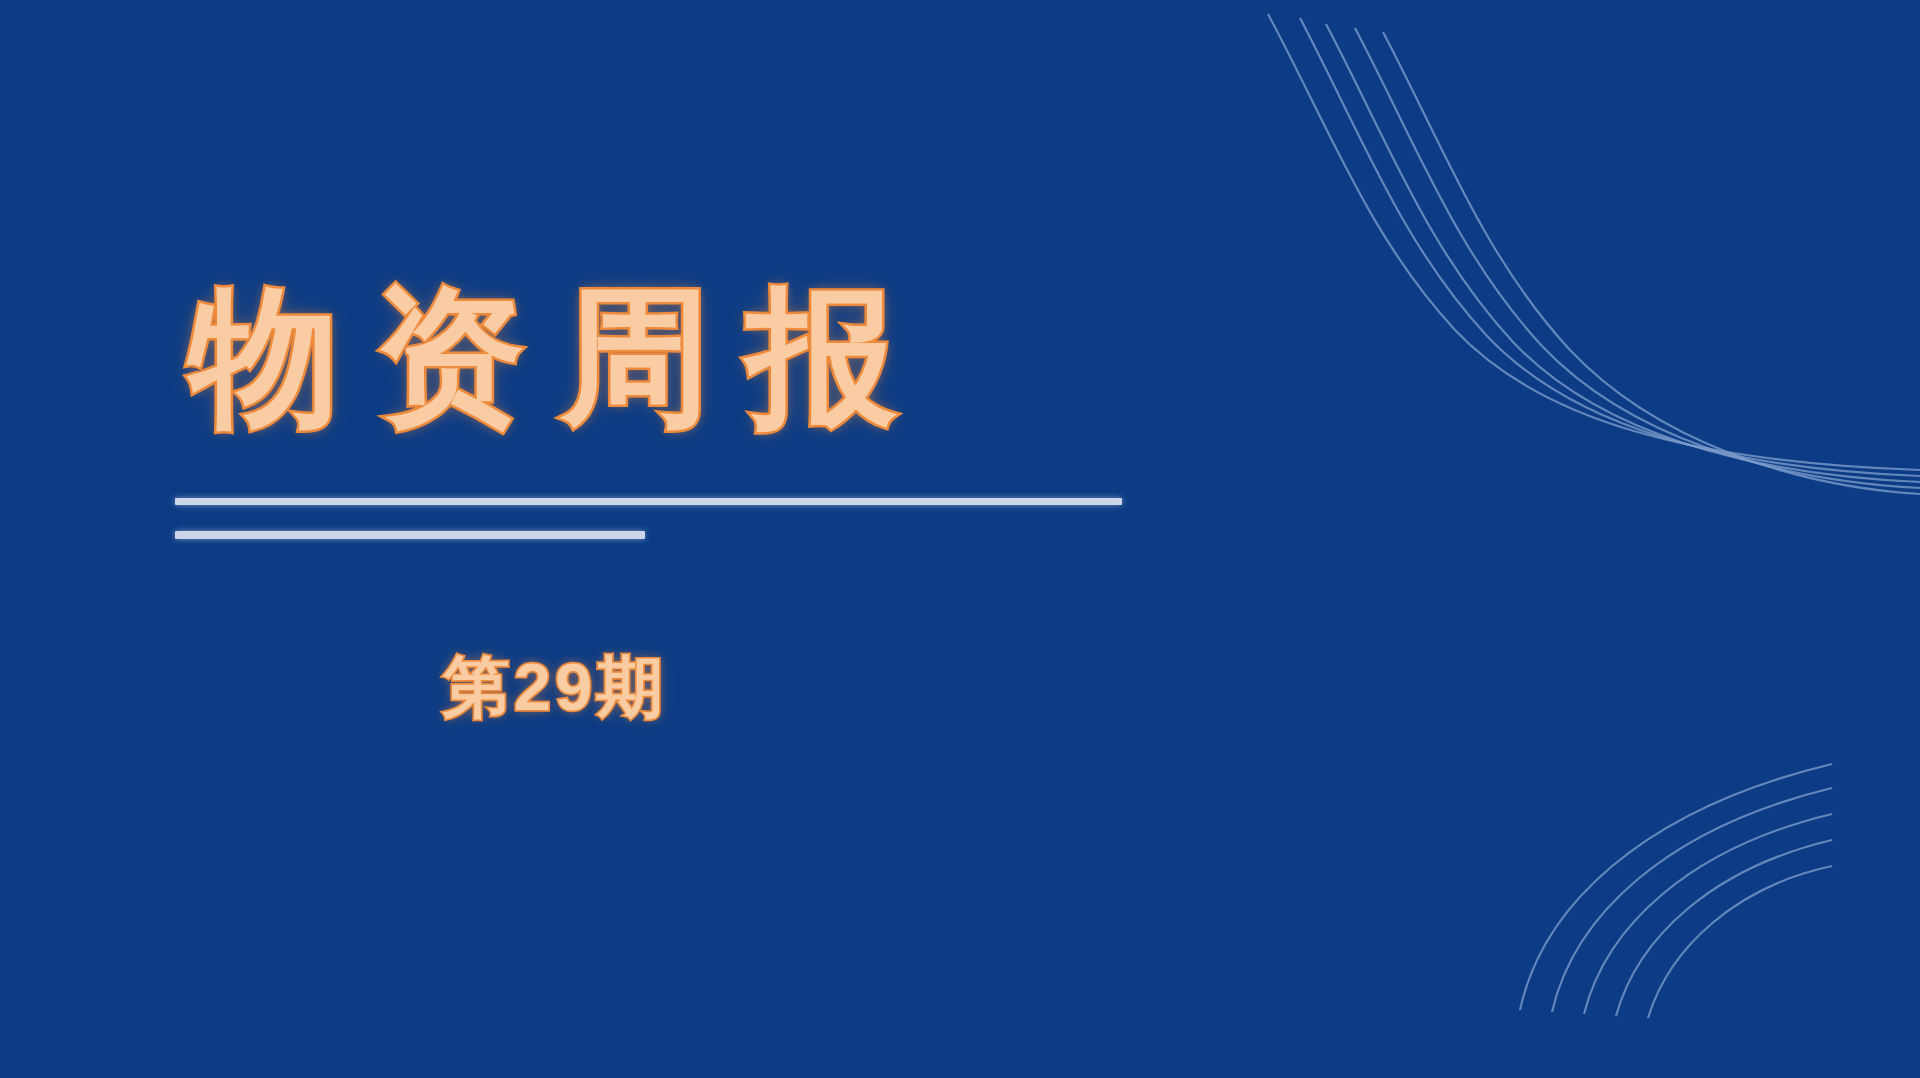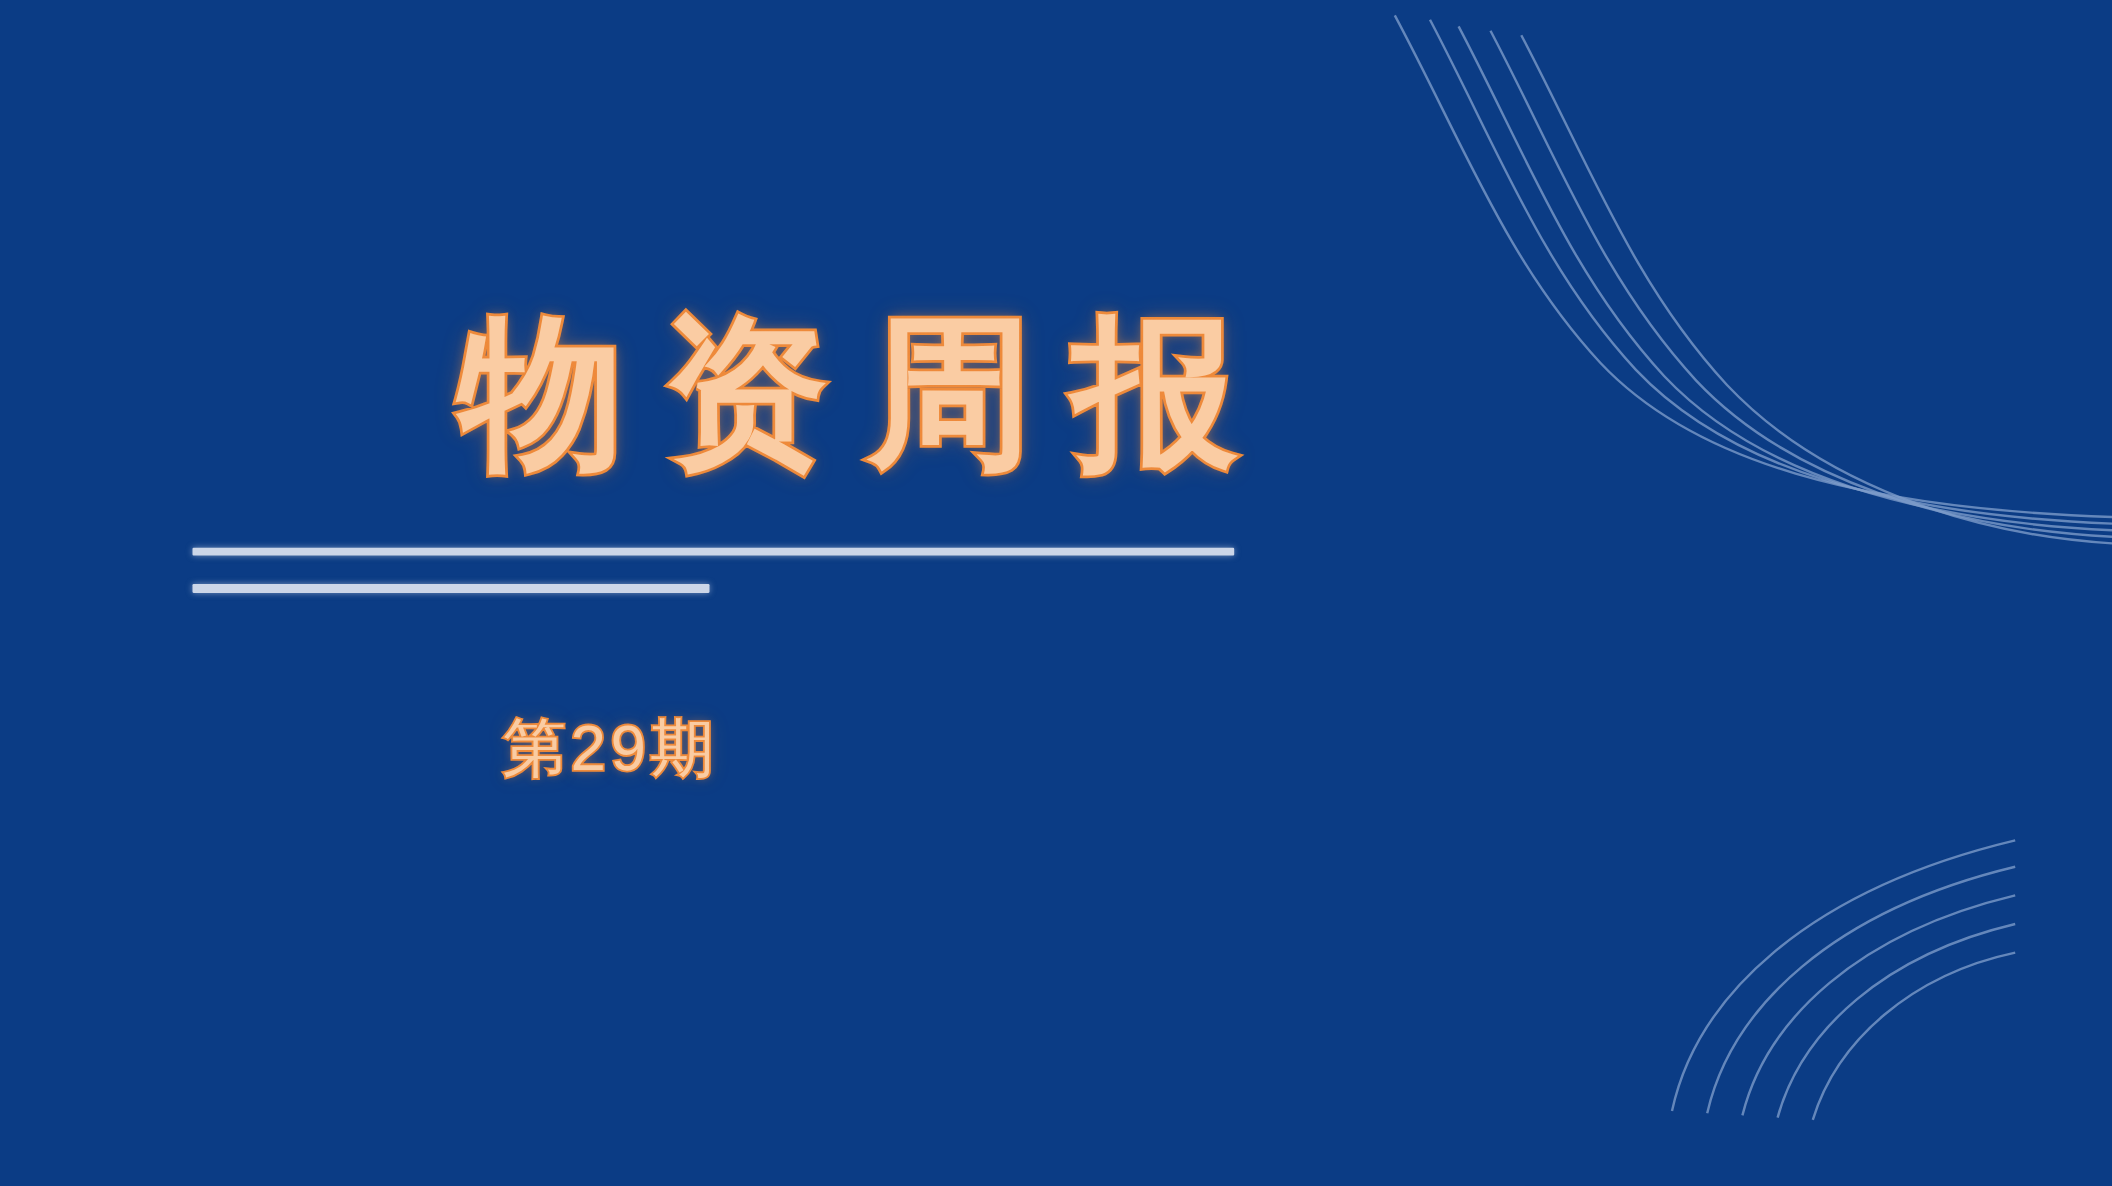--- a/index.html
+++ b/index.html
@@ -41,24 +41,23 @@
   .deco path {
     fill: none;
     stroke: #7d9ccb;
     stroke-width: 2.2;
     opacity: .78;
   }
 
   
   #headline-block {
     position: absolute;
-    left: 161px;
+    left: 189px;
     top: 282px;
     width: 1000px;
-    text-align: right;
   }
 
   #main-title {
     font-size: 150px;
     line-height: 1;
     letter-spacing: 36px;
     font-weight: 700;
     margin: 0;
     white-space: nowrap;
     color: #facca3;
@@ -84,23 +83,23 @@
   #rule-long  { width: 947px; }
   #rule-short { width: 470px; margin-top: 26px; height: 8px; }
 
   
   #issue-label {
     position: absolute;
     left: 175px;
     top: 648px;
     width: 760px;
     text-align: center;
-    font-size: 58px;
+    font-size: 67px;
     line-height: 1.15;
-    font-weight: 400;
+    font-weight: 700;
     letter-spacing: 4px;
     margin: 0;
     white-space: nowrap;
     color: #facca3;
     -webkit-text-stroke: 3.4px #ee8b3c;
     paint-order: stroke fill;
     text-shadow:
        0 0 8px rgba(238,139,60,.55),
        0 0 18px rgba(238,139,60,.28);
   }

